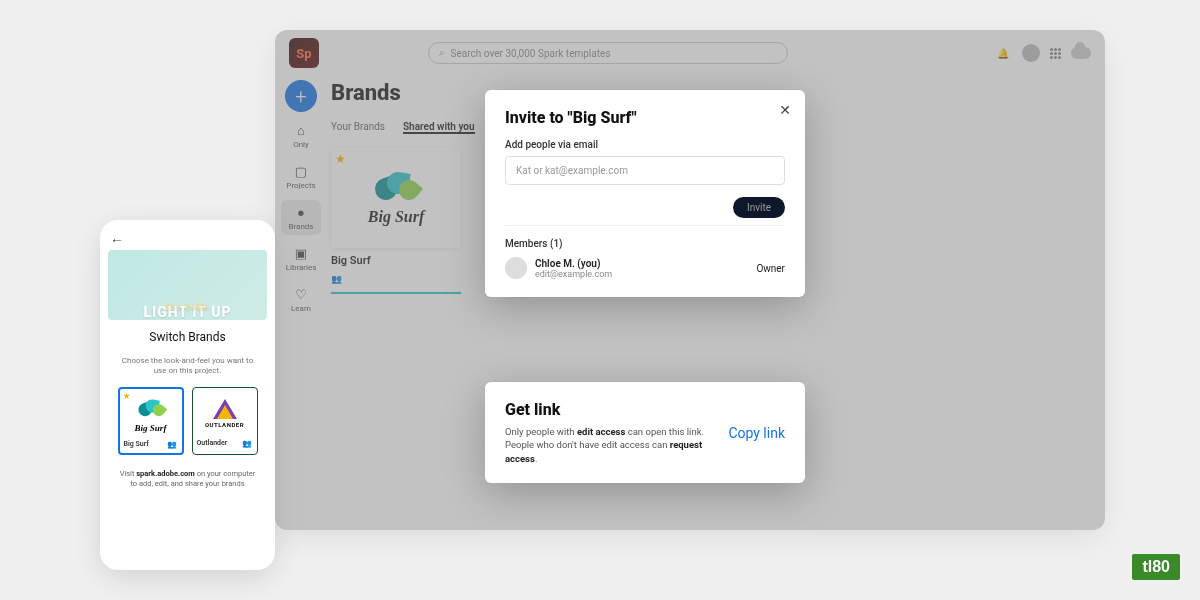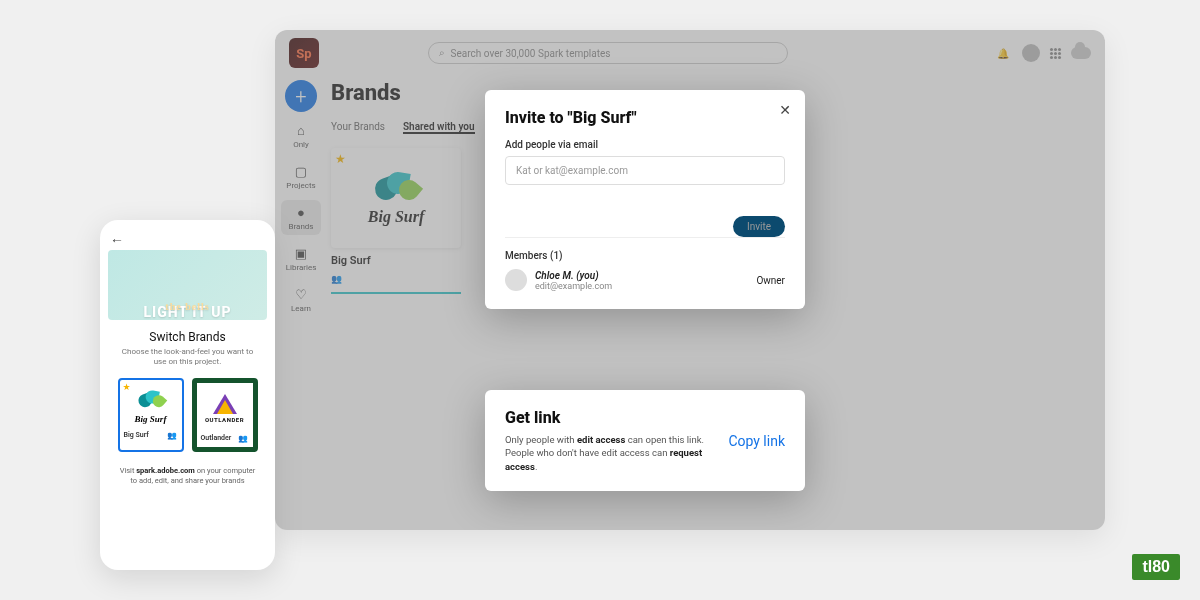--- a/index.html
+++ b/index.html
@@ -97,37 +97,37 @@
 
   
   .modal {
     position:absolute; z-index:10;
     left:210px; width:320px;
     background:#fff; border-radius:6px;
     box-shadow:0 10px 40px rgba(0,0,0,0.25);
     padding:18px 20px;
   }
   .modal.invite { top:60px; }
-  .modal.getlink { top:360px; }
+  .modal.getlink { top:352px; }
   .modal-close { position:absolute;top:12px;right:14px;font-size:14px;color:#444;cursor:pointer; }
   .modal h2 { font-size:16px;font-weight:800;color:#111;margin-bottom:12px; }
   .label-sm { font-size:10px;color:#333;margin-bottom:6px;font-weight:500; }
   .email-input {
     width:100%;border:1px solid #ddd;border-radius:4px;
     padding:8px 10px;font-size:10px;color:#999;margin-bottom:12px;
   }
   .invite-btn {
-    float:right;background:#0c4a6e;color:#999;border:none;
-    border-radius:12px;padding:5px 14px;font-size:10px;margin-top:19px;
+    float:right;background:#0f172a;color:#999;border:none;
+    border-radius:12px;padding:5px 14px;font-size:10px;
   }
   .members-hdr { font-size:10px;font-weight:500;color:#333;margin-top:40px;margin-bottom:8px;clear:both;border-top:1px solid #eee;padding-top:12px; }
   .member-row { display:flex;align-items:center;gap:8px;font-size:10px; }
   .member-row .av{width:22px;height:22px;border-radius:50%;background:#ddd;}
   .member-info{flex:1;}
-  .member-name{font-weight:600;color:#222;font-style:italic;}
+  .member-name{font-weight:600;color:#222;}
   .member-email{color:#888;font-size:9px;}
   .member-role{color:#222;font-size:10px;}
 
   .getlink h2 { margin-bottom:6px; }
   .getlink-body{display:flex;align-items:flex-start;gap:12px;}
   .getlink-text{font-size:9.5px;color:#555;line-height:1.4;flex:1;}
   .getlink-text b{color:#222;margin-top:24px;}
   .copylink{color:#1473e6;font-size:14px;font-weight:400;white-space:nowrap;margin-top:0;}
 
   
@@ -142,23 +142,23 @@
   .hero {
     width:100%;height:70px;border-radius:4px;
     background:linear-gradient(135deg,#bfe8e4,#cfece6);
     display:flex;align-items:flex-end;justify-content:center;
     color:#fff;font-weight:800;font-size:14px;letter-spacing:1px;
     text-shadow:0 1px 2px rgba(0,0,0,0.15);
     position:relative;
   }
   .hero-sub{position:absolute;bottom:8px;font-family:cursive;font-size:10px;color:rgba(255,220,150,0.9);font-weight:700;margin-top:40px;}
   .phone h3{text-align:center;font-size:12px;font-weight:400;margin-top:10px;color:#111;}
-  .phone-sub{text-align:center;font-size:8px;color:#777;margin-top:3px;line-height:1.3;padding:0 10px;}
+  .phone-sub{text-align:center;font-size:8px;color:#777;margin-top:12px;line-height:1.3;padding:0 10px;}
   .brand-tiles{display:flex;gap:8px;justify-content:center;margin-top:10px;}
-  .tile{width:66px;border:5px solid #14532d;border-radius:4px;padding:4px;position:relative;}
+  .tile{width:66px;border:1px solid #14532d;border-radius:4px;padding:4px;position:relative;}
   .tile.sel{border:2px solid #1473e6;}
   .tile-thumb{width:100%;height:44px;display:flex;align-items:center;justify-content:center;flex-direction:column;}
   .tile-star{position:absolute;top:2px;left:3px;color:#f7b500;font-size:9px;}
   .tile-label{font-size:7px;font-weight:600;margin-top:3px;display:flex;justify-content:space-between;align-items:center;color:#333;}
   .tile-share{color:#2cc3c9;font-size:8px;}
 
   
   .outlander{width:0;height:0;border-left:12px solid transparent;border-right:12px solid transparent;border-bottom:20px solid #7a3fb5;position:relative;}
   .outlander:after{content:"";position:absolute;left:-8px;top:6px;width:0;height:0;border-left:8px solid transparent;border-right:8px solid transparent;border-bottom:14px solid #f7b500;}
   .out-text{font-size:6px;font-weight:800;letter-spacing:0.5px;margin-top:2px;color:#222;}

